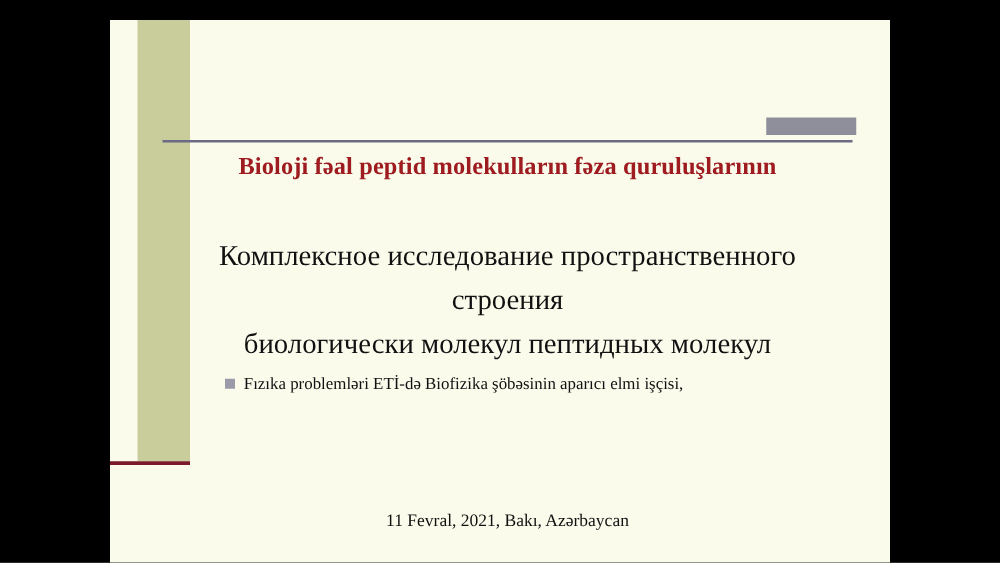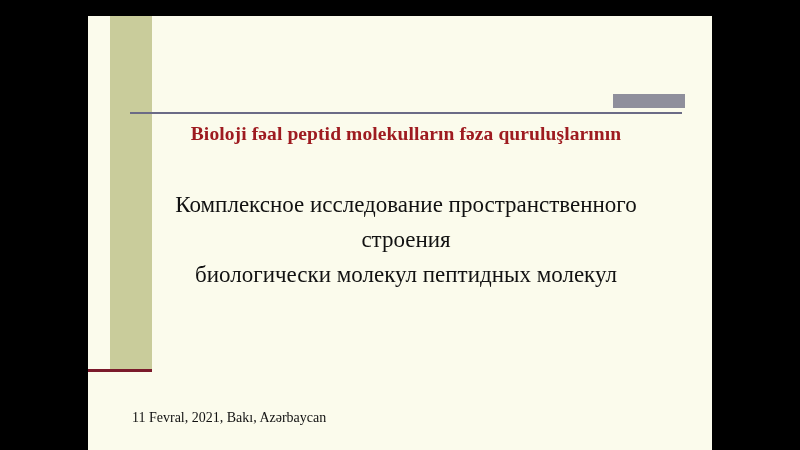--- a/index.html
+++ b/index.html
@@ -111,20 +111,21 @@
     flex: 0 0 auto;
   }
   .author-text {
     display: inline-block;
   }
   .date-block {
     position: absolute;
     left: 44px;
     top: 394px;
     width: 548px;
+    text-align: center;
     color: #111111;
     font-size: 14px;
   }
 </style>
 </head>
 <body>
 
 <div class="slide-frame">
   <div class="slide-canvas">
 
@@ -136,18 +137,22 @@
     <div class="title-block">
       <div>Bioloji fəal peptid molekulların fəza quruluşlarının</div>
     </div>
 
     <div class="subtitle-block">
       <div>Комплексное исследование пространственного строения</div>
       <div>биологически молекул пептидных молекул</div>
     </div>
 
     <div class="authors-block">
+      <div class="author-line">
+        <span class="bullet-square"></span>
+        <span class="author-text">Fızıka problemləri ETİ-də Biofizika şöbəsinin aparıcı elmi işçisi,</span>
+      </div>
     </div>
 
     <div class="date-block">11 Fevral, 2021, Bakı, Azərbaycan</div>
 
   </div>
 </div>
 
 </body></html>

